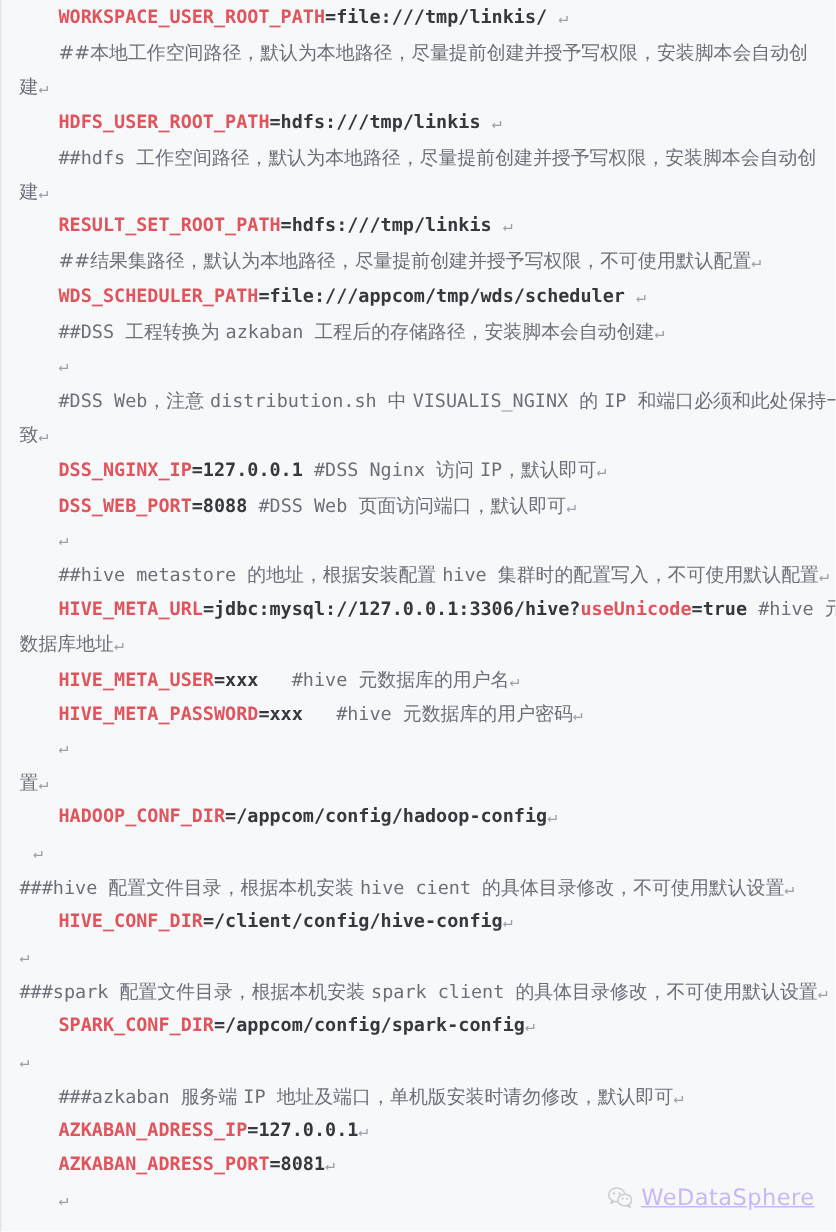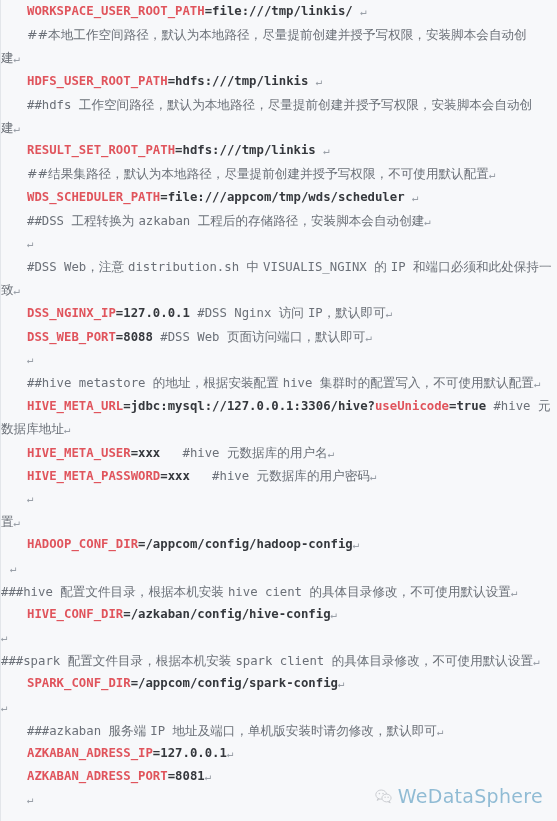--- a/index.html
+++ b/index.html
@@ -32,20 +32,21 @@
 
   .line {
     font-size: 12.3px;
     line-height: 23.2px;
     height: 23.2px;
     white-space: pre;
     letter-spacing: 0px;
     color: #5f6570;
     padding-left: 0px;
     overflow: visible;
+    margin-left: 12px;
   }
 
   .line.indent {
     padding-left: 26px;
   }
   .line.indent-sm {
     padding-left: 9px;
   }
 
   
@@ -76,23 +77,24 @@
     right: 14px;
     bottom: 14px;
     display: flex;
     align-items: center;
     gap: 6px;
     opacity: 0.42;
     pointer-events: none;
   }
   #watermark .wm-text {
     font-family: "DejaVu Sans", "Liberation Sans", sans-serif;
-    font-size: 19px;
-    color: #0369a1;
+    font-size: 15px;
+    color: #8b5cf6;
     letter-spacing: 0.3px;
+    text-decoration: underline;
   }
   #watermark svg { display: block; }
 </style>
 </head>
 <body>
 
 <div id="doc">
 
   <div class="code-body" id="code-body">
       <div class="line indent"><span class="key">WORKSPACE_USER_ROOT_PATH</span><span class="val">=file:///tmp/linkis/ </span><span class="pilcrow">↵</span></div>
@@ -114,21 +116,21 @@
       <div class="line indent"><span class="cmt">##hive metastore </span><span class="cmt-cjk">的地址，根据安装配置 </span><span class="cmt">hive </span><span class="cmt-cjk">集群时的配置写入，不可使用默认配置</span><span class="pilcrow">↵</span></div>
       <div class="line indent"><span class="key">HIVE_META_URL</span><span class="val">=jdbc:mysql://127.0.0.1:3306/hive?</span><span class="key">useUnicode</span><span class="val">=true</span><span class="cmt"> #hive </span><span class="cmt-cjk">元</span></div>
       <div class="line"><span class="cmt-cjk">数据库地址</span><span class="pilcrow">↵</span></div>
       <div class="line indent"><span class="key">HIVE_META_USER</span><span class="val">=xxx</span><span class="cmt">   #hive </span><span class="cmt-cjk">元数据库的用户名</span><span class="pilcrow">↵</span></div>
       <div class="line indent"><span class="key">HIVE_META_PASSWORD</span><span class="val">=xxx</span><span class="cmt">   #hive </span><span class="cmt-cjk">元数据库的用户密码</span><span class="pilcrow">↵</span></div>
       <div class="line indent"><span class="pilcrow">↵</span></div>
       <div class="line"><span class="cmt-cjk">置</span><span class="pilcrow">↵</span></div>
       <div class="line indent"><span class="key">HADOOP_CONF_DIR</span><span class="val">=/appcom/config/hadoop-config</span><span class="pilcrow">↵</span></div>
       <div class="line indent-sm"><span class="pilcrow">↵</span></div>
       <div class="line"><span class="cmt">###hive </span><span class="cmt-cjk">配置文件目录，根据本机安装 </span><span class="cmt">hive cient </span><span class="cmt-cjk">的具体目录修改，不可使用默认设置</span><span class="pilcrow">↵</span></div>
-      <div class="line indent"><span class="key">HIVE_CONF_DIR</span><span class="val">=/azkaban/config/hive-config</span><span class="pilcrow">↵</span></div>
+      <div class="line indent"><span class="key">HIVE_CONF_DIR</span><span class="val">=/client/config/hive-config</span><span class="pilcrow">↵</span></div>
       <div class="line"><span class="pilcrow">↵</span></div>
       <div class="line"><span class="cmt">###spark </span><span class="cmt-cjk">配置文件目录，根据本机安装 </span><span class="cmt">spark client </span><span class="cmt-cjk">的具体目录修改，不可使用默认设置</span><span class="pilcrow">↵</span></div>
       <div class="line indent"><span class="key">SPARK_CONF_DIR</span><span class="val">=/appcom/config/spark-config</span><span class="pilcrow">↵</span></div>
       <div class="line"><span class="pilcrow">↵</span></div>
       <div class="line indent"><span class="cmt">###azkaban </span><span class="cmt-cjk">服务端 </span><span class="cmt">IP </span><span class="cmt-cjk">地址及端口，单机版安装时请勿修改，默认即可</span><span class="pilcrow">↵</span></div>
       <div class="line indent"><span class="key">AZKABAN_ADRESS_IP</span><span class="val">=127.0.0.1</span><span class="pilcrow">↵</span></div>
       <div class="line indent"><span class="key">AZKABAN_ADRESS_PORT</span><span class="val">=8081</span><span class="pilcrow">↵</span></div>
       <div class="line indent"><span class="pilcrow">↵</span></div>
     </div>
 

